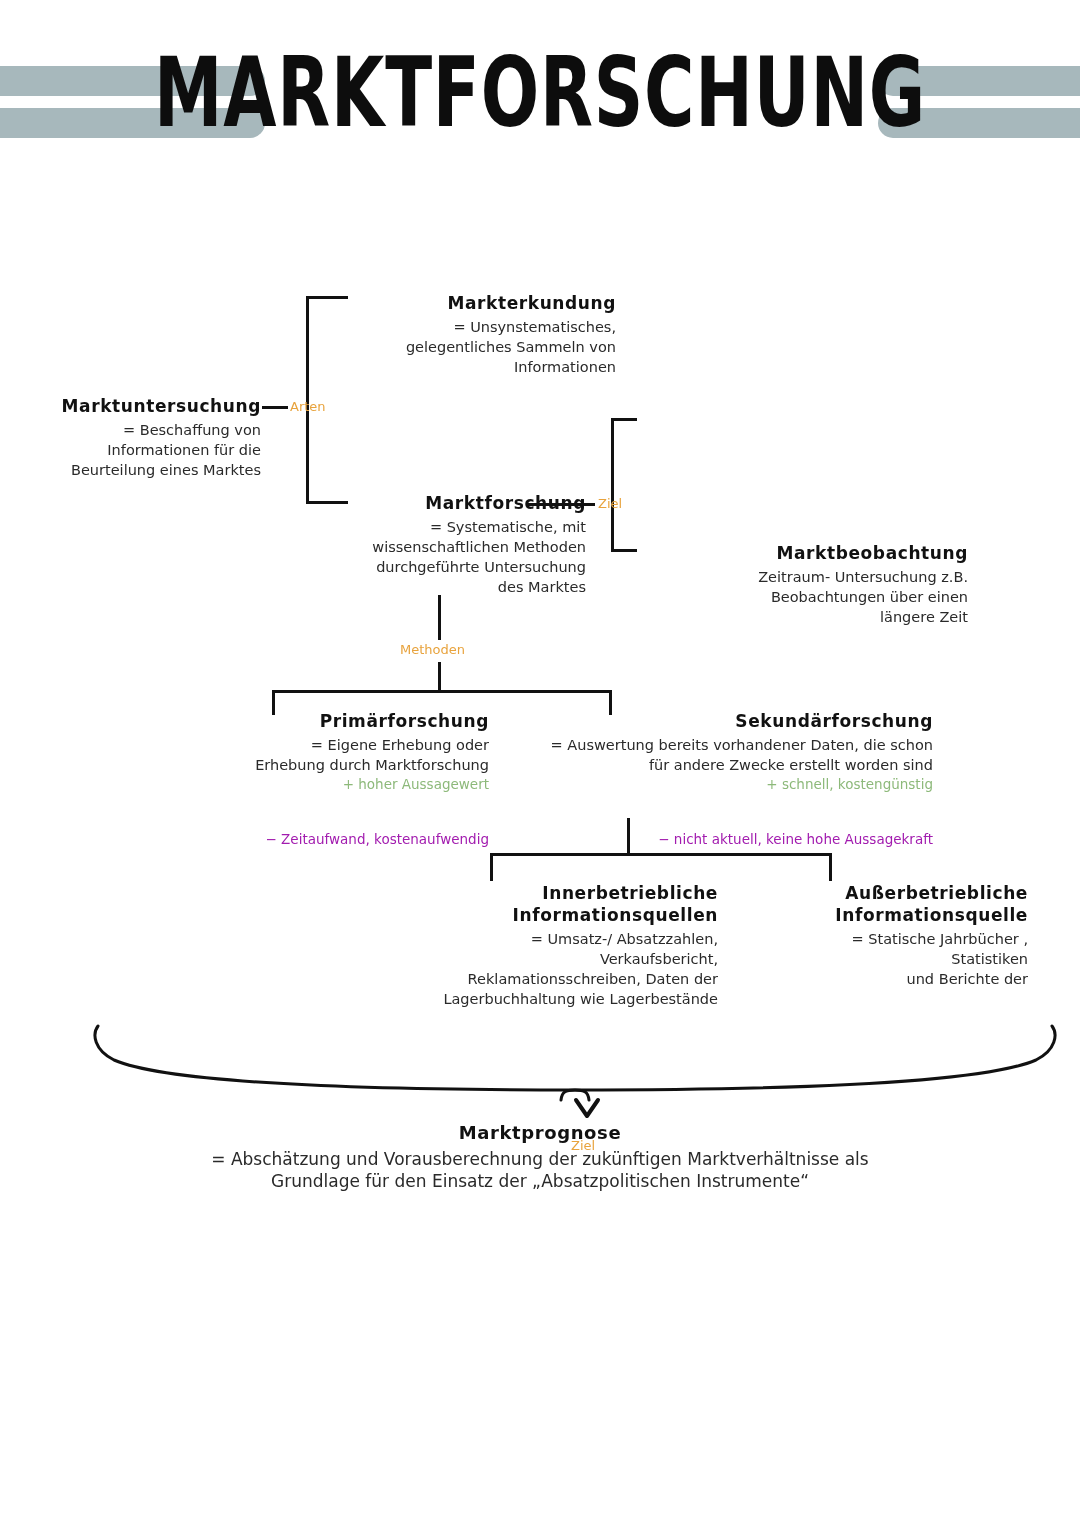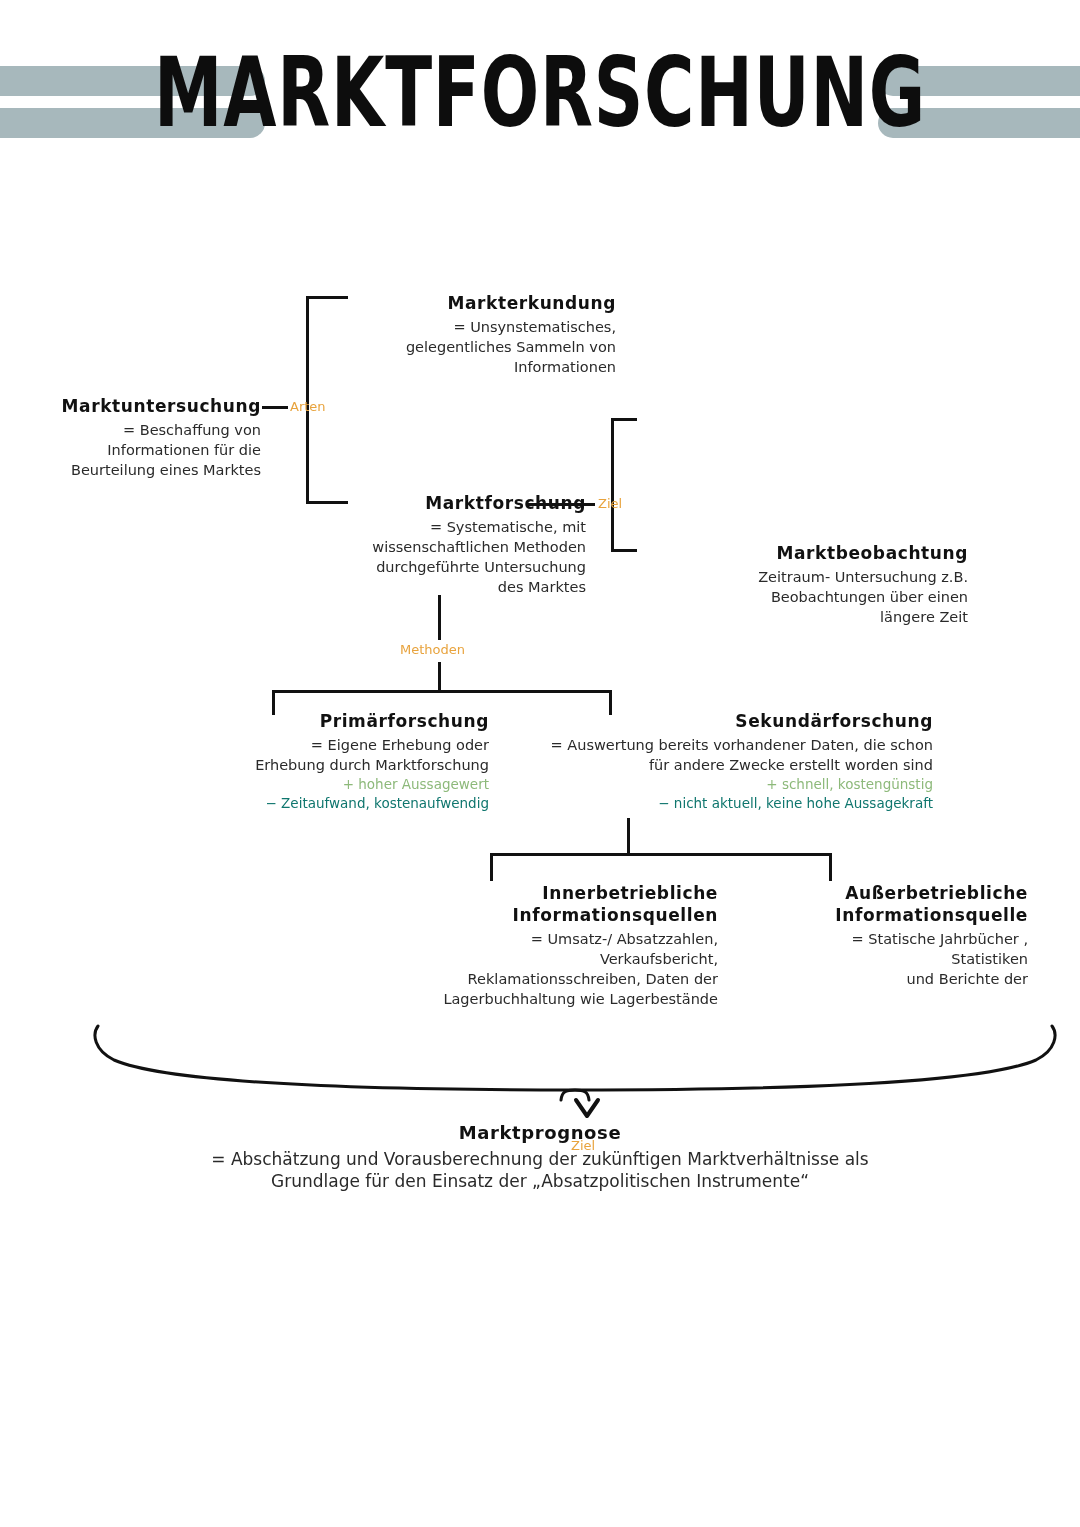--- a/index.html
+++ b/index.html
@@ -92,21 +92,22 @@
   .node .plus {
     font-family: "DejaVu Sans", sans-serif;
     font-size: 13.5px;
     line-height: 19px;
     color: #8db97a;
   }
   .node .minus {
     font-family: "DejaVu Sans", sans-serif;
     font-size: 13.5px;
     line-height: 19px;
-    color: #0f766e;
+    color: #a21caf;
+    margin-top: 36px;
   }
 
   
   .edge-label {
     position: absolute;
     font-family: "DejaVu Sans", sans-serif;
     font-size: 13px;
     color: #e8a33d;
     white-space: nowrap;
   }

